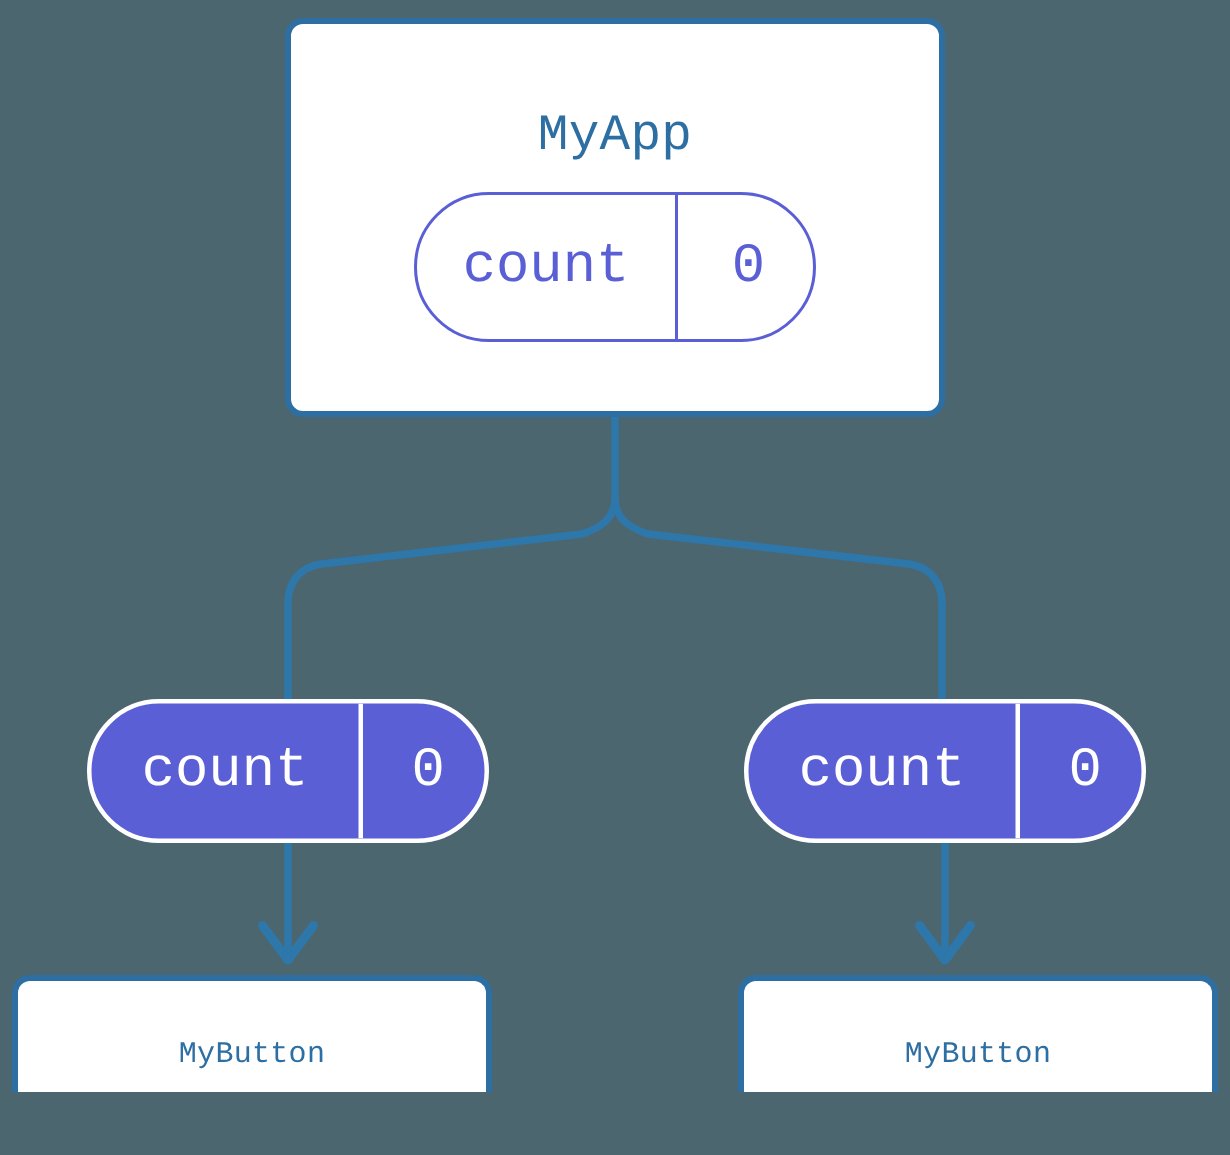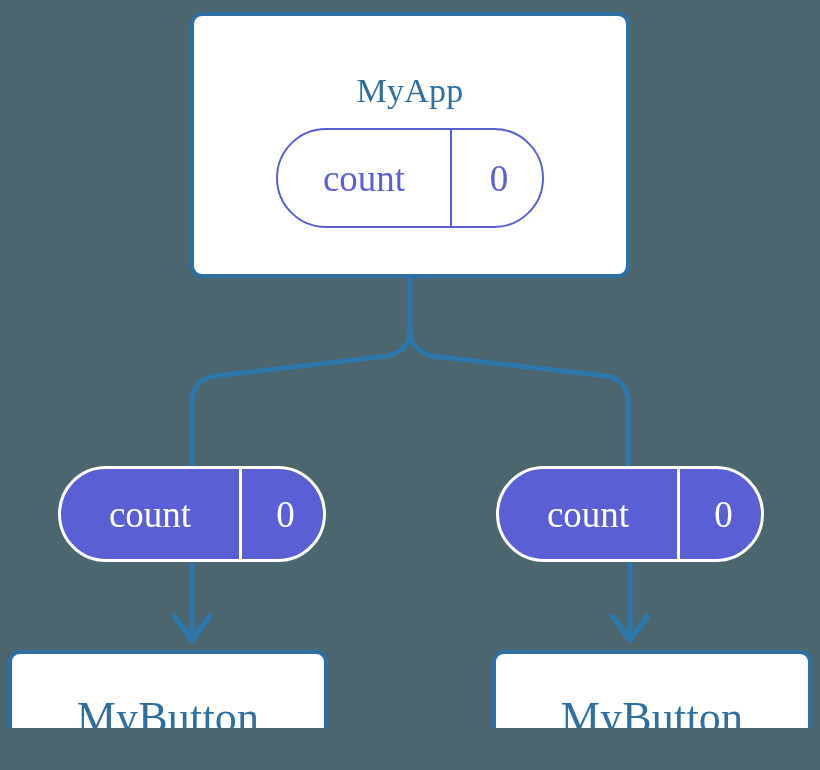--- a/index.html
+++ b/index.html
@@ -7,21 +7,21 @@
     margin: 0;
     padding: 0;
     background: #4c666f;
   }
   #stage {
     position: relative;
     width: 820px;
     height: 728px;
     background: #4c666f;
     overflow: hidden;
-    font-family: Liberation Serif, serif;
+    font-family: Liberation Mono, monospace;
   }
   #wires {
     position: absolute;
     left: 0;
     top: 0;
     width: 820px;
     height: 770px;
     z-index: 1;
     pointer-events: none;
   }
@@ -62,21 +62,21 @@
     width: 320px;
     height: 120px;
     border-bottom-left-radius: 0;
     border-bottom-right-radius: 0;
     border-bottom: none;
   }
   #btn-box-left  { left: 8px; }
   #btn-box-right { left: 492px; }
   .leaf-title {
     top: 38px;
-    font-size: 44px;
+    font-size: 20px;
   }
 
   
   .pill {
     position: absolute;
     z-index: 4;
     display: flex;
     align-items: stretch;
     box-sizing: border-box;
     border-radius: 999px;

